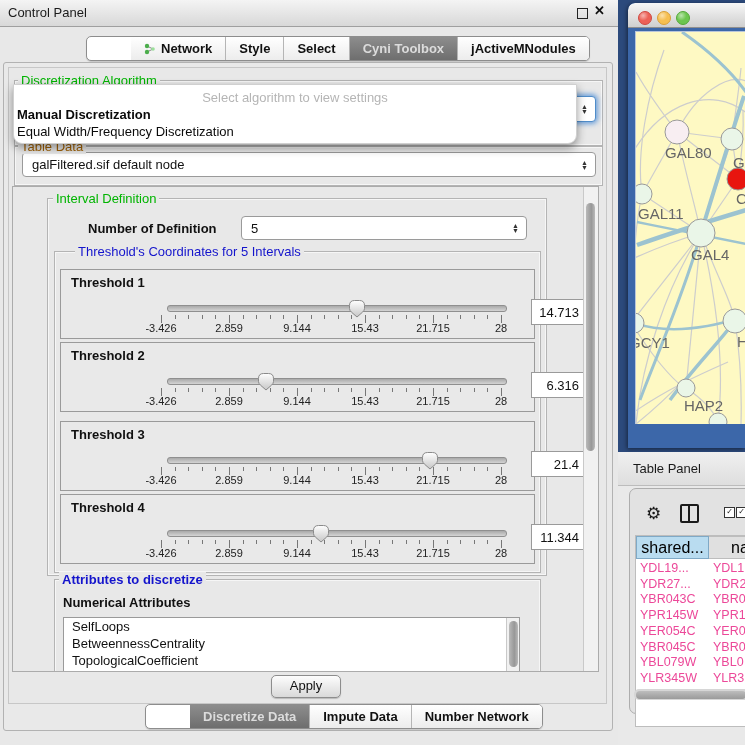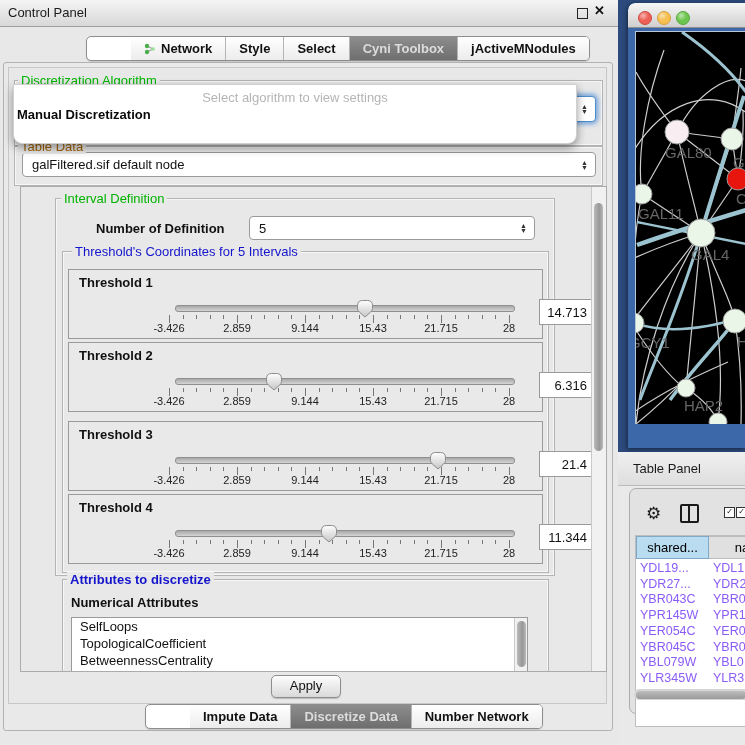--- a/index.html
+++ b/index.html
@@ -36,21 +36,21 @@
   .stepper{position:absolute;right:7px;top:50%;transform:translateY(-50%);display:flex;flex-direction:column;
            align-items:center;line-height:5px;font-size:7px;color:#333;}
   .combo.focused{border:1px solid #4f8cc9;box-shadow:0 0 5px 2px rgba(88,148,216,.85);}
   
   #popup{left:13px;top:84px;width:562px;height:58px;background:#fff;border:1px solid #d0d0d0;
          border-radius:0 0 9px 9px;box-shadow:0 4px 10px rgba(0,0,0,.4);z-index:30;}
   #popup .hint{position:absolute;left:0;right:0;top:5px;text-align:center;color:#b5b5b5;font-size:13px;}
   .popup-item{position:absolute;left:3px;font-size:13px;color:#0a0a0a;white-space:nowrap;}
   
   #scrollpane{left:12px;top:186px;width:585px;height:484px;border:1px solid #ababab;background:#e8e8e8;
-              overflow:hidden;margin-left:8px;}
+              overflow:hidden;}
   .vscroll{position:absolute;background:#f1f1f1;border-left:1px solid #c9c9c9;}
   .vthumb{position:absolute;left:2px;width:9px;border-radius:5px;
           background:linear-gradient(90deg,#b9b9b9,#989898 60%,#b9b9b9);}
   
   .thpanel{position:absolute;border:1px solid #9a9a9a;background:#e9e9e9;}
   .thtitle{position:absolute;left:10px;top:5px;font-size:13px;font-weight:bold;color:#111;}
   .track{position:absolute;left:106px;top:35px;width:338px;height:5px;border-radius:3px;
          border:1px solid #8f8f8f;background:linear-gradient(#a9a9a9,#d4d4d4);}
   .tick{position:absolute;width:1px;background:#777;}
   .ticklabel{position:absolute;top:52px;transform:translateX(-50%);font-size:11px;font-weight:normal;color:#222;white-space:nowrap;}
@@ -64,38 +64,38 @@
   #applybtn{position:absolute;left:271px;top:675px;width:68px;height:21px;border:1px solid #8d8d8d;
             border-radius:5px;background:linear-gradient(#fdfdfd,#d9d9d9);font-size:13px;color:#111;
             text-align:center;line-height:20px;box-shadow:0 1px 1px rgba(0,0,0,.2);}
   
   #desktop{left:618px;top:0;width:127px;height:452px;background:#2c4a7c;}
   #netwin{left:628px;top:3px;width:117px;height:445px;background:#3c67a9;border-radius:7px 0 0 0;
           box-shadow:-1px 1px 4px rgba(0,0,0,.5);overflow:hidden;}
   #nettitle{position:absolute;left:0;top:0;width:117px;height:24px;background:linear-gradient(#f7f7f7,#cfcfcf);
             border-bottom:1px solid #8e8e8e;border-radius:7px 0 0 0;}
   .light{position:absolute;top:8px;width:12px;height:12px;border-radius:50%;}
-  #canvas{position:absolute;left:7px;top:28px;width:110px;height:392px;background:#000000;overflow:hidden;
+  #canvas{position:absolute;left:7px;top:28px;width:110px;height:392px;background:#fef9c3;overflow:hidden;
           border-left:1px solid #b9c6da;border-top:1px solid #b9c6da;}
   .nodelabel{position:absolute;font-size:15px;color:#666;white-space:nowrap;}
   
   #tablearea{left:618px;top:452px;width:127px;height:293px;background:#e9e9e9;}
   #tpheader{position:absolute;left:0;top:0;width:127px;height:33px;background:linear-gradient(#f0f0f0,#dedede);
             border-bottom:1px solid #bcbcbc;}
   #tpheader .t{position:absolute;left:15px;top:9px;font-size:13px;color:#1a1a1a;}
   #tpbox{position:absolute;left:11px;top:36px;width:130px;height:224px;background:#e2e2e2;
          border:1px solid #adadad;border-radius:7px;}
   .gear{position:absolute;font-size:17px;color:#1a1a1a;}
   .colicon{position:absolute;width:15px;height:15px;border:2px solid #1a1a1a;border-radius:2px;}
   .colicon::after{content:"";position:absolute;left:6px;top:0;width:2px;height:15px;background:#1a1a1a;}
   .cbicon{position:absolute;width:9px;height:9px;border:1.4px solid #333;font-size:8px;line-height:8px;
           color:#222;text-align:center;background:#fff;}
-  .hcell{position:absolute;font-size:13px;display:flex;align-items:center;justify-content:center;
+  .hcell{position:absolute;font-size:16px;display:flex;align-items:center;justify-content:center;
          box-sizing:border-box;overflow:hidden;}
-  .tcell{position:absolute;font-size:12.5px;color:#8b5cf6;white-space:nowrap;overflow:hidden;}
+  .tcell{position:absolute;font-size:12.5px;color:#ec4899;white-space:nowrap;overflow:hidden;}
   .hscroll{position:absolute;background:#d6d6d6;border-radius:5px;}
   .hthumb{position:absolute;top:1.5px;height:8px;border-radius:4px;
           background:linear-gradient(#bdbdbd,#9a9a9a);}
 </style>
 </head>
 <body>
 
 <div id="root">
 
   <div id="titlebar" class="abs">
@@ -134,20 +134,21 @@
 
   <div class="groupbox" style="left:14px;top:80px;width:587px;height:64px;"></div>
   <span class="grouptitle g-green" style="left:18px;top:73px;">Discretization Algorithm</span>
   <div class="combo focused" style="left:22px;top:96px;width:574px;height:26px;box-sizing:border-box;z-index:5;">
     <span class="stepper">▲<br>▼</span>
   </div>
 
   <div id="popup" class="abs">
     <div class="hint">Select algorithm to view settings</div>
   <div class="popup-item" style="top: 22px; font-weight: bold;">Manual Discretization</div>
+      <div class="popup-item" style="top: 39px; font-weight: normal;">Equal Width/Frequency Discretization</div>
     </div>
 
   <div class="groupbox" style="left:14px;top:146px;width:587px;height:38px;"></div>
   <span class="grouptitle g-dark" style="left:18px;top:139px;z-index:2;">Table Data</span>
   <div class="combo" style="left:22px;top:152px;width:574px;height:25px;box-sizing:border-box;">
     <span>galFiltered.sif default node</span>
     <span class="stepper">▲<br>▼</span>
   </div>
 
   <div id="scrollpane" class="abs">
@@ -156,21 +157,21 @@
       <div class="groupbox" style="left:34px;top:11px;width:498px;height:376px;"></div>
       <span class="grouptitle g-green" style="left:40px;top:4px;">Interval Definition</span>
 
       <span style="position:absolute;left:75px;top:34px;font-size:13px;font-weight:bold;color:#111;">Number of Definition</span>
       <div class="combo" style="left:228px;top:29px;width:286px;height:24px;box-sizing:border-box;">
         <span>5</span>
         <span class="stepper">▲<br>▼</span>
       </div>
 
       <div class="groupbox" style="left:41px;top:64px;width:485px;height:320px;"></div>
-      <span class="grouptitle g-blue" style="left:51px;top:57px;">Threshold's Coordinates for 5 Intervals</span>
+      <span class="grouptitle g-blue" style="left:62px;top:57px;">Threshold's Coordinates for 5 Intervals</span>
 
       <div id="thresholds">
           <div class="thpanel" style="left: 47px; top: 82px; width: 473px; height: 68px;">
             <div class="thtitle">Threshold 1</div>
             <div class="track"></div>
             <div class="tick" style="left: 100px; top: 45px; height: 8px;"></div>
             <div class="tick" style="left: 113.6px; top: 45px; height: 4px;"></div>
             <div class="tick" style="left: 127.2px; top: 45px; height: 4px;"></div>
             <div class="tick" style="left: 140.8px; top: 45px; height: 4px;"></div>
             <div class="tick" style="left: 154.4px; top: 45px; height: 4px;"></div>
@@ -353,39 +354,39 @@
         </div>
 
       <div class="groupbox" style="left:41px;top:392px;width:485px;height:100px;"></div>
       <span class="grouptitle g-blue" style="left:46px;top:385px;font-weight:bold;">Attributes to discretize</span>
       <span style="position:absolute;left:50px;top:408px;font-size:13px;font-weight:bold;color:#111;">Numerical Attributes</span>
       <div id="attrlist" style="left:50px;top:430px;width:455px;height:54px;">
         <div class="vscroll" style="right:0;top:0;width:12px;height:54px;">
           <div class="vthumb" style="top:3px;height:46px;"></div>
         </div>
       <div class="listitem">SelfLoops</div>
+          <div class="listitem">BetweennessCentrality</div>
           <div class="listitem">TopologicalCoefficient</div>
-          <div class="listitem">BetweennessCentrality</div>
         </div>
 
     </div>
 
     <div class="vscroll" style="right:0;top:0;width:14px;height:484px;">
       <div class="vthumb" style="top:16px;height:248px;"></div>
     </div>
   </div>
 
   <div id="applybtn" class="abs">Apply</div>
 
   <div id="bottomtabs" class="segbar" style="left:145px;top:704px;">
-      <div class="seg">
-        <span>Impute Data</span>
-      </div>
       <div class="seg sel">
         <span>Discretize Data</span>
+      </div>
+      <div class="seg">
+        <span>Impute Data</span>
       </div>
       <div class="seg">
         <span>Number Network</span>
       </div>
     </div>
 
   <div id="desktop" class="abs"></div>
 
   <div id="netwin" class="abs">
     <div id="nettitle">

